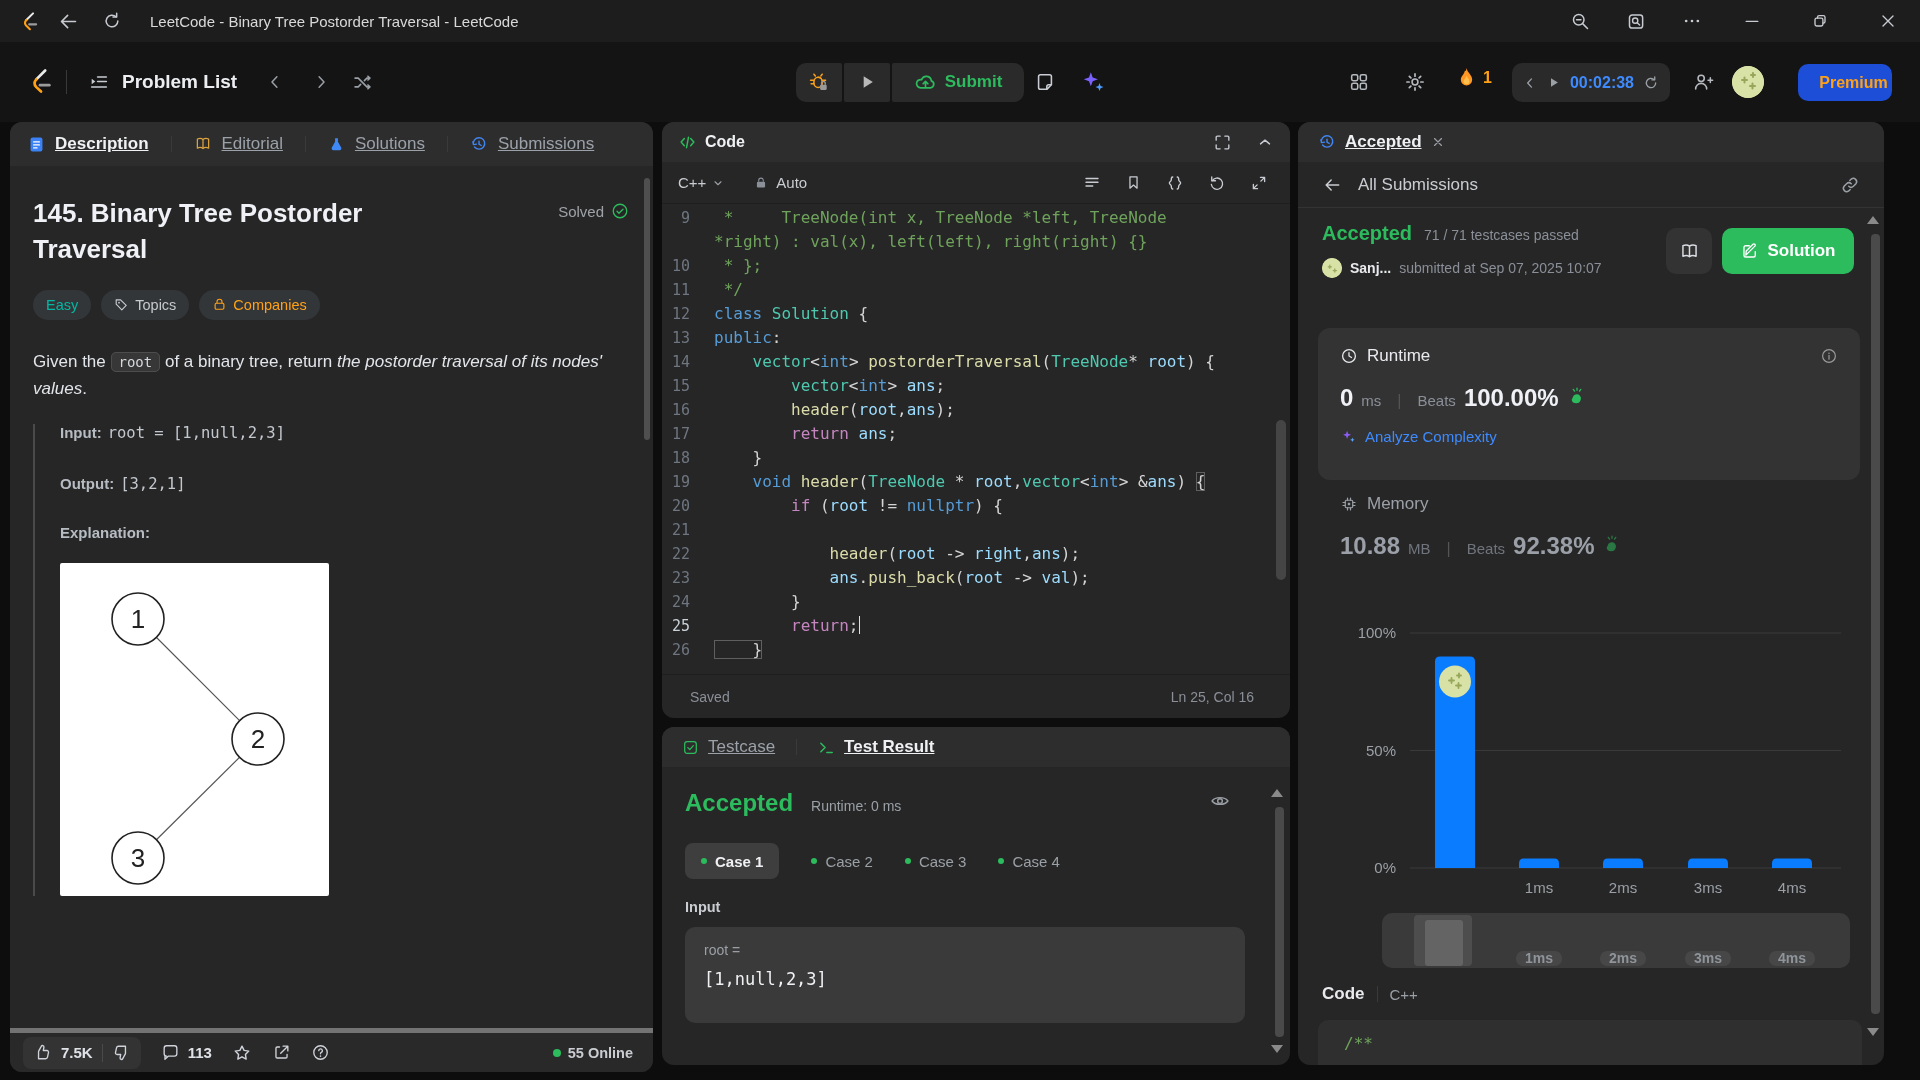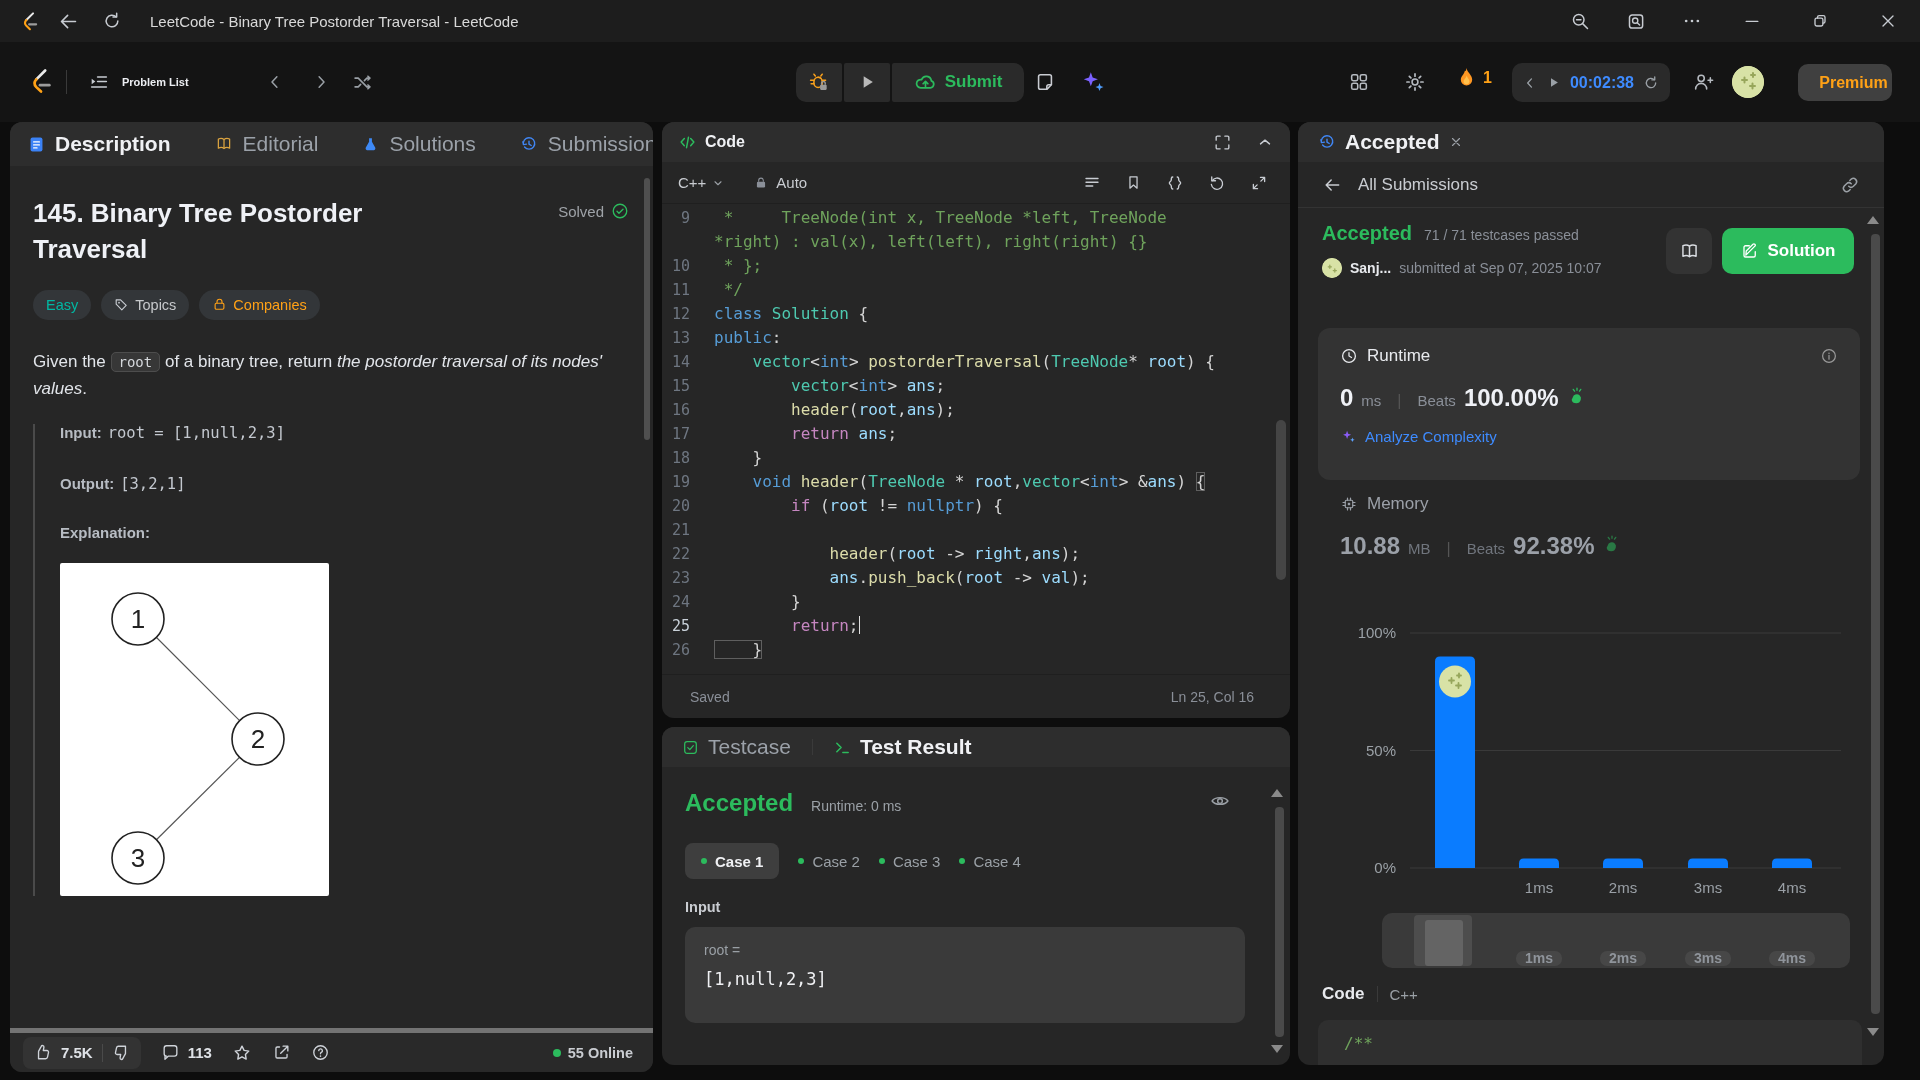--- a/index.html
+++ b/index.html
@@ -12,40 +12,40 @@
 .screen{position:relative;width:1920px;height:1080px;background:var(--bg);overflow:hidden;color:var(--txt);}
 svg{display:block}
 .ic{display:inline-flex;align-items:center;justify-content:center;color:#c8ccd2}
 
 .titlebar{position:absolute;left:0;top:0;width:1920px;height:42px;background:var(--titlebar);display:flex;align-items:center;padding-left:23px;}
 .tb-title{position:absolute;left:150px;font-size:15px;color:#d9d9d9;}
 .tb-ic{position:absolute;top:11px;}
 
 .navbar{position:absolute;left:0;top:42px;width:1920px;height:80px;background:var(--navbar);}
 .nav-abs{position:absolute;top:0;height:80px;display:flex;align-items:center;}
-.nav-label{font-size:11px;font-weight:700;color:#eceef2;}
+.nav-label{font-size:19px;font-weight:700;color:#eceef2;}
 .pillgroup{display:flex;gap:2px;}
 .pill{height:39px;background:#2a2a2a;display:flex;align-items:center;justify-content:center;gap:8px;}
 .pill.first{border-radius:10px 2px 2px 10px;width:46px}
 .pill.mid{border-radius:2px;width:46px}
 .pill.last{border-radius:2px 10px 10px 2px;width:132px}
 .submit-txt{color:var(--green);font-weight:700;font-size:17px;}
 .timerbox{position:absolute;left:1512px;top:21px;width:158px;height:39px;background:#2a2a2a;border-radius:10px;display:flex;align-items:center;justify-content:center;gap:9px;}
 .timer-time{color:var(--blue);font-size:16px;font-weight:600;}
-.premium{position:absolute;left:1798px;top:22px;width:94px;height:37px;background:#404040;border-radius:10px;display:flex;align-items:center;justify-content:center;color:var(--orange);font-weight:600;font-size:16px;padding-left:17px;}
+.premium{position:absolute;left:1798px;top:22px;width:94px;height:37px;background:#1d4ed8;border-radius:10px;display:flex;align-items:center;justify-content:center;color:var(--orange);font-weight:600;font-size:16px;padding-left:17px;}
 .streak{position:absolute;left:1456px;top:24px;display:flex;align-items:center;gap:6px;color:var(--orange);font-weight:700;font-size:16px;}
 .avatar{border-radius:50%;background:#d8e2a6;overflow:hidden;}
 
 .panel{position:absolute;background:var(--panel);border-radius:12px;overflow:hidden;}
 .left-panel{left:10px;top:122px;width:643px;height:950px;}
 .code-panel{left:662px;top:122px;width:628px;height:596px;}
 .test-panel{left:662px;top:727px;width:628px;height:338px;}
 .right-panel{left:1298px;top:122px;width:586px;height:943px;}
 .phead{height:44px;background:var(--panelhead);display:flex;align-items:center;padding:0 18px;gap:10px;}
-.tabtxt{font-size:21px;color:#9ba1a9;}
+.tabtxt{font-size:17px;color:#9ba1a9;text-decoration:underline;}
 .tabtxt.active{color:var(--txt);font-weight:700;}
 .vdiv{width:1px;height:16px;background:var(--divider);margin:0 12px;}
 
 .lp-body{position:absolute;left:0;top:44px;right:0;bottom:44px;padding:0 24px 0 23px;}
 .title-row{margin-top:30px;display:flex;align-items:flex-start;}
 .ptitle{font-size:26px;line-height:1.38;font-weight:700;color:#eff1f6;width:440px;}
 .solved{margin-left:auto;margin-top:6px;display:flex;align-items:center;gap:7px;color:#9fa3a8;font-size:15px;}
 .tagrow{margin-top:22px;display:flex;gap:10px;}
 .tag{height:30px;border-radius:999px;background:#333639;display:flex;align-items:center;padding:0 13px;font-size:14.5px;gap:6px;color:#c7c9cc;}
 .tag.easy{color:#00b8a3;}
@@ -78,21 +78,21 @@
 .tok-v{color:#9CDCFE}.tok-p{color:#d4d4d4}.tok-ctl{color:#C586C0}
 .tok-pb{color:#d4d4d4;box-shadow:inset 0 0 0 1px #5f5f5f;}
 .caret{display:inline-block;width:1.5px;height:18px;background:#e0e0e0;vertical-align:-3px;}
 .statusbar{position:absolute;left:0;right:0;bottom:0;height:44px;border-top:1px solid #1f1f1f;display:flex;align-items:center;padding:0 36px 0 28px;font-size:14px;color:#8a8f98;}
 .statusbar .pos{margin-left:auto;}
 
 .tp-head{height:40px;background:var(--panelhead);display:flex;align-items:center;padding:0 20px;gap:9px;}
 .verdict-row{position:absolute;left:23px;top:62px;right:60px;display:flex;align-items:baseline;gap:18px;}
 .verdict{font-size:24px;font-weight:700;color:var(--green);}
 .runtime-note{font-size:14px;color:#9aa0a6;}
-.case-row{position:absolute;left:23px;top:116px;display:flex;align-items:center;gap:19px;}
+.case-row{position:absolute;left:23px;top:116px;display:flex;align-items:center;gap:32px;}
 .case{display:flex;align-items:center;gap:8px;font-size:15px;color:#9aa0a6;height:36px;}
 .case .cdot{width:6px;height:6px;border-radius:50%;background:var(--green);}
 .case.active{background:#3e3e3e;border-radius:8px;padding:0 16px;color:var(--txt);font-weight:700;}
 .input-label{position:absolute;left:23px;top:172px;font-size:14.5px;font-weight:700;color:#c9ccd1;}
 .input-box{position:absolute;left:23px;top:200px;width:560px;height:96px;background:#3a3a3a;border-radius:10px;padding:15px 19px;}
 .ib-lbl{font-size:14px;color:#9aa0a6;}
 .ib-val{margin-top:11px;font-family:"DejaVu Sans Mono",monospace;font-size:17px;color:#f0f1f4;}
 .tri{width:0;height:0;border-left:6px solid transparent;border-right:6px solid transparent;}
 .tri.up{border-bottom:8px solid #8a8a8a;}
 .tri.down{border-top:8px solid #8a8a8a;}

